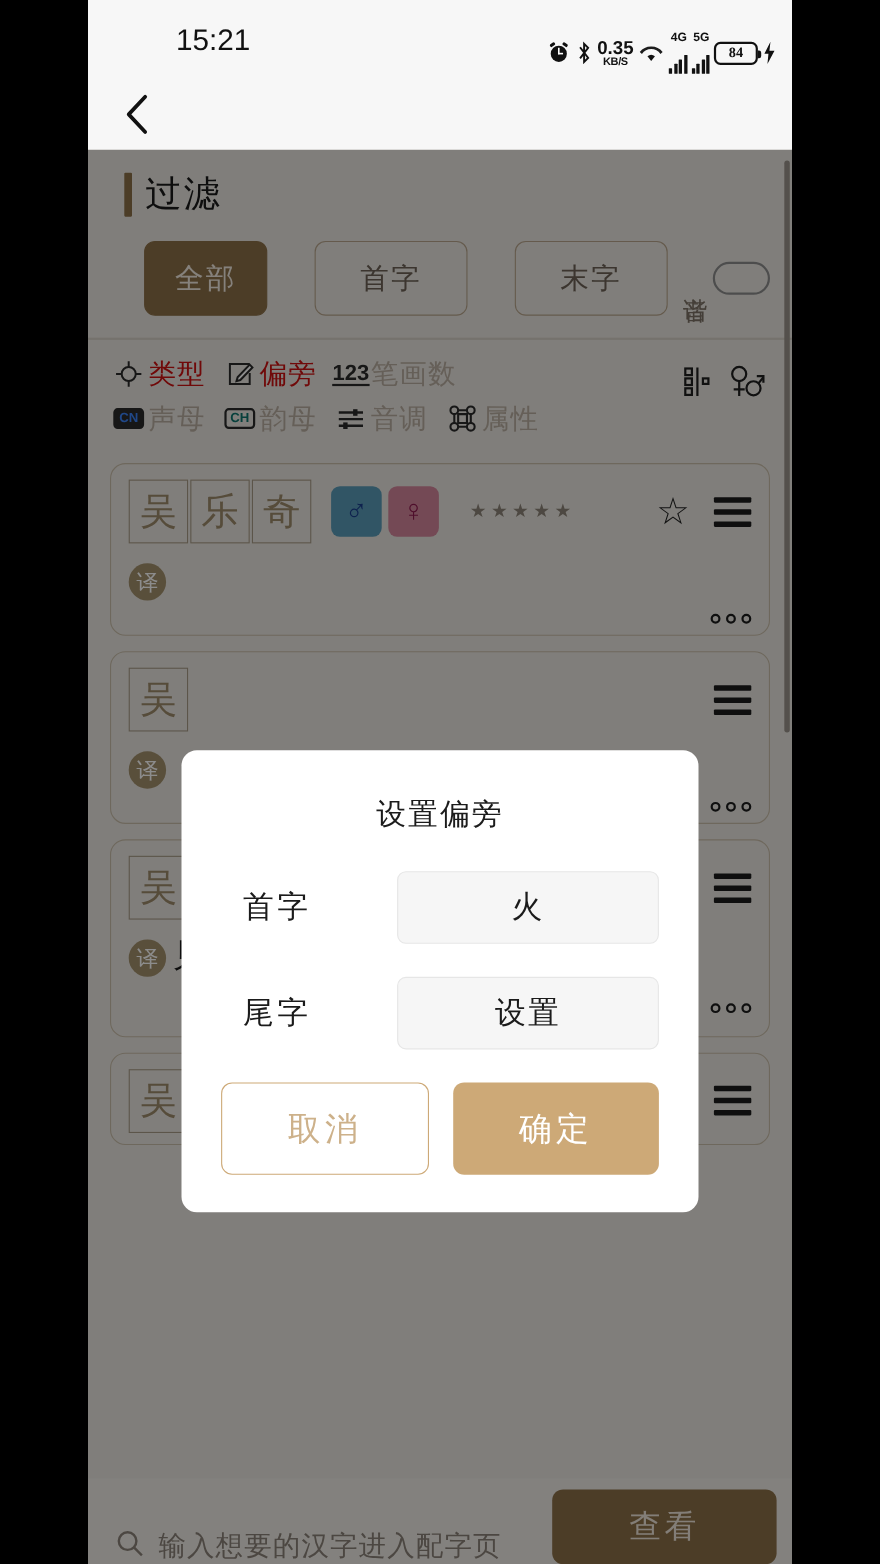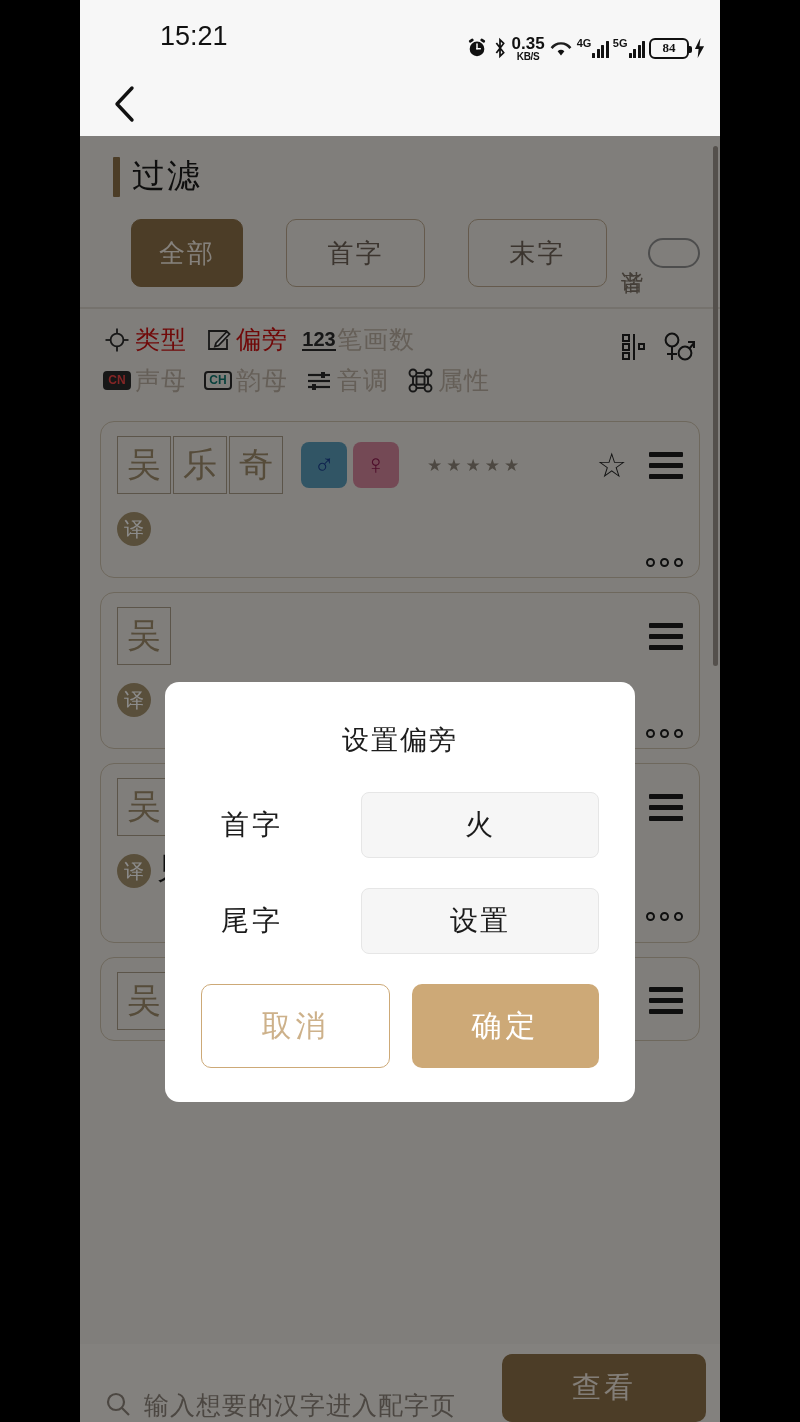--- a/index.html
+++ b/index.html
@@ -30,21 +30,21 @@
     margin-left: 64px;
   }
   .sb-right {
     position: absolute; right: 14px; top: 12px; height: 72px;
     display: flex; align-items: center; gap: 4px;
   }
   .sb-ico { color: #111; display: flex; align-items: center; }
   .netspeed { display: flex; flex-direction: column; align-items: center; line-height: 1; }
   .netspeed .n { font-size: 17px; font-weight: 700; color: #111; }
   .netspeed .u { font-size: 10px; font-weight: 700; color: #111; letter-spacing: -0.3px; }
-  .gbadge { display: flex; align-items: flex-end; gap: 1px; }
+  .gbadge { display: flex; align-items: flex-end; gap: 1px; flex-direction: column; }
   .gbadge .lbl { font-size: 11px; font-weight: 700; color: #111; line-height: 1; margin-bottom: 9px; }
   .bars { display: flex; align-items: flex-end; gap: 1.5px; }
   .bars i { width: 3px; background: #111; display: block; border-radius: .5px; }
   .bars i:nth-child(1){height:5px;} .bars i:nth-child(2){height:9px;}
   .bars i:nth-child(3){height:13px;} .bars i:nth-child(4){height:17px;}
   .battery {
     width: 40px; height: 21px; border: 2px solid #111; border-radius: 6px;
     display: flex; align-items: center; justify-content: center;
     font-size: 13px; font-weight: 700; color: #111; position: relative; font-family: Liberation Serif, serif;
   }
@@ -111,21 +111,21 @@
   }
   .chip-line { display: flex; align-items: center; gap: 6px; margin-bottom: 8px; flex-wrap: nowrap; }
   .chip { display: flex; align-items: center; gap: 3px; margin-right: 10px; }
   .chip .t { font-size: 25px; color: #b9ada0; letter-spacing: 1px; }
   .chip.on .t { color: #cc1111; }
   .chip-ico { width: 30px; height: 30px; display: flex; align-items: center; justify-content: center; color: #3a3a3a; }
   .ico-box {
     border: 2px solid #2b2b2b; border-radius: 4px; font-size: 12px;
     font-weight: 700; padding: 1px 3px; line-height: 1.05; color: #0f766e;
   }
-  .ico-box.filled { background: #2b2b2b; color: #ef4444; border-color: #2b2b2b; }
+  .ico-box.filled { background: #2b2b2b; color: #3b82f6; border-color: #2b2b2b; }
   .num123 { font-size: 20px; font-weight: 700; color: #2b2b2b; border-bottom: 2px solid #2b2b2b; line-height: 1; }
   .chips-right {
     position: absolute; right: 24px; top: 16px;
     display: flex; align-items: center; gap: 10px;
   }
 
   
   .cards { padding: 6px 20px 0 20px; }
   .card {
     border: 1.5px solid #c9b header; border: 1.5px solid #c9bda9;

